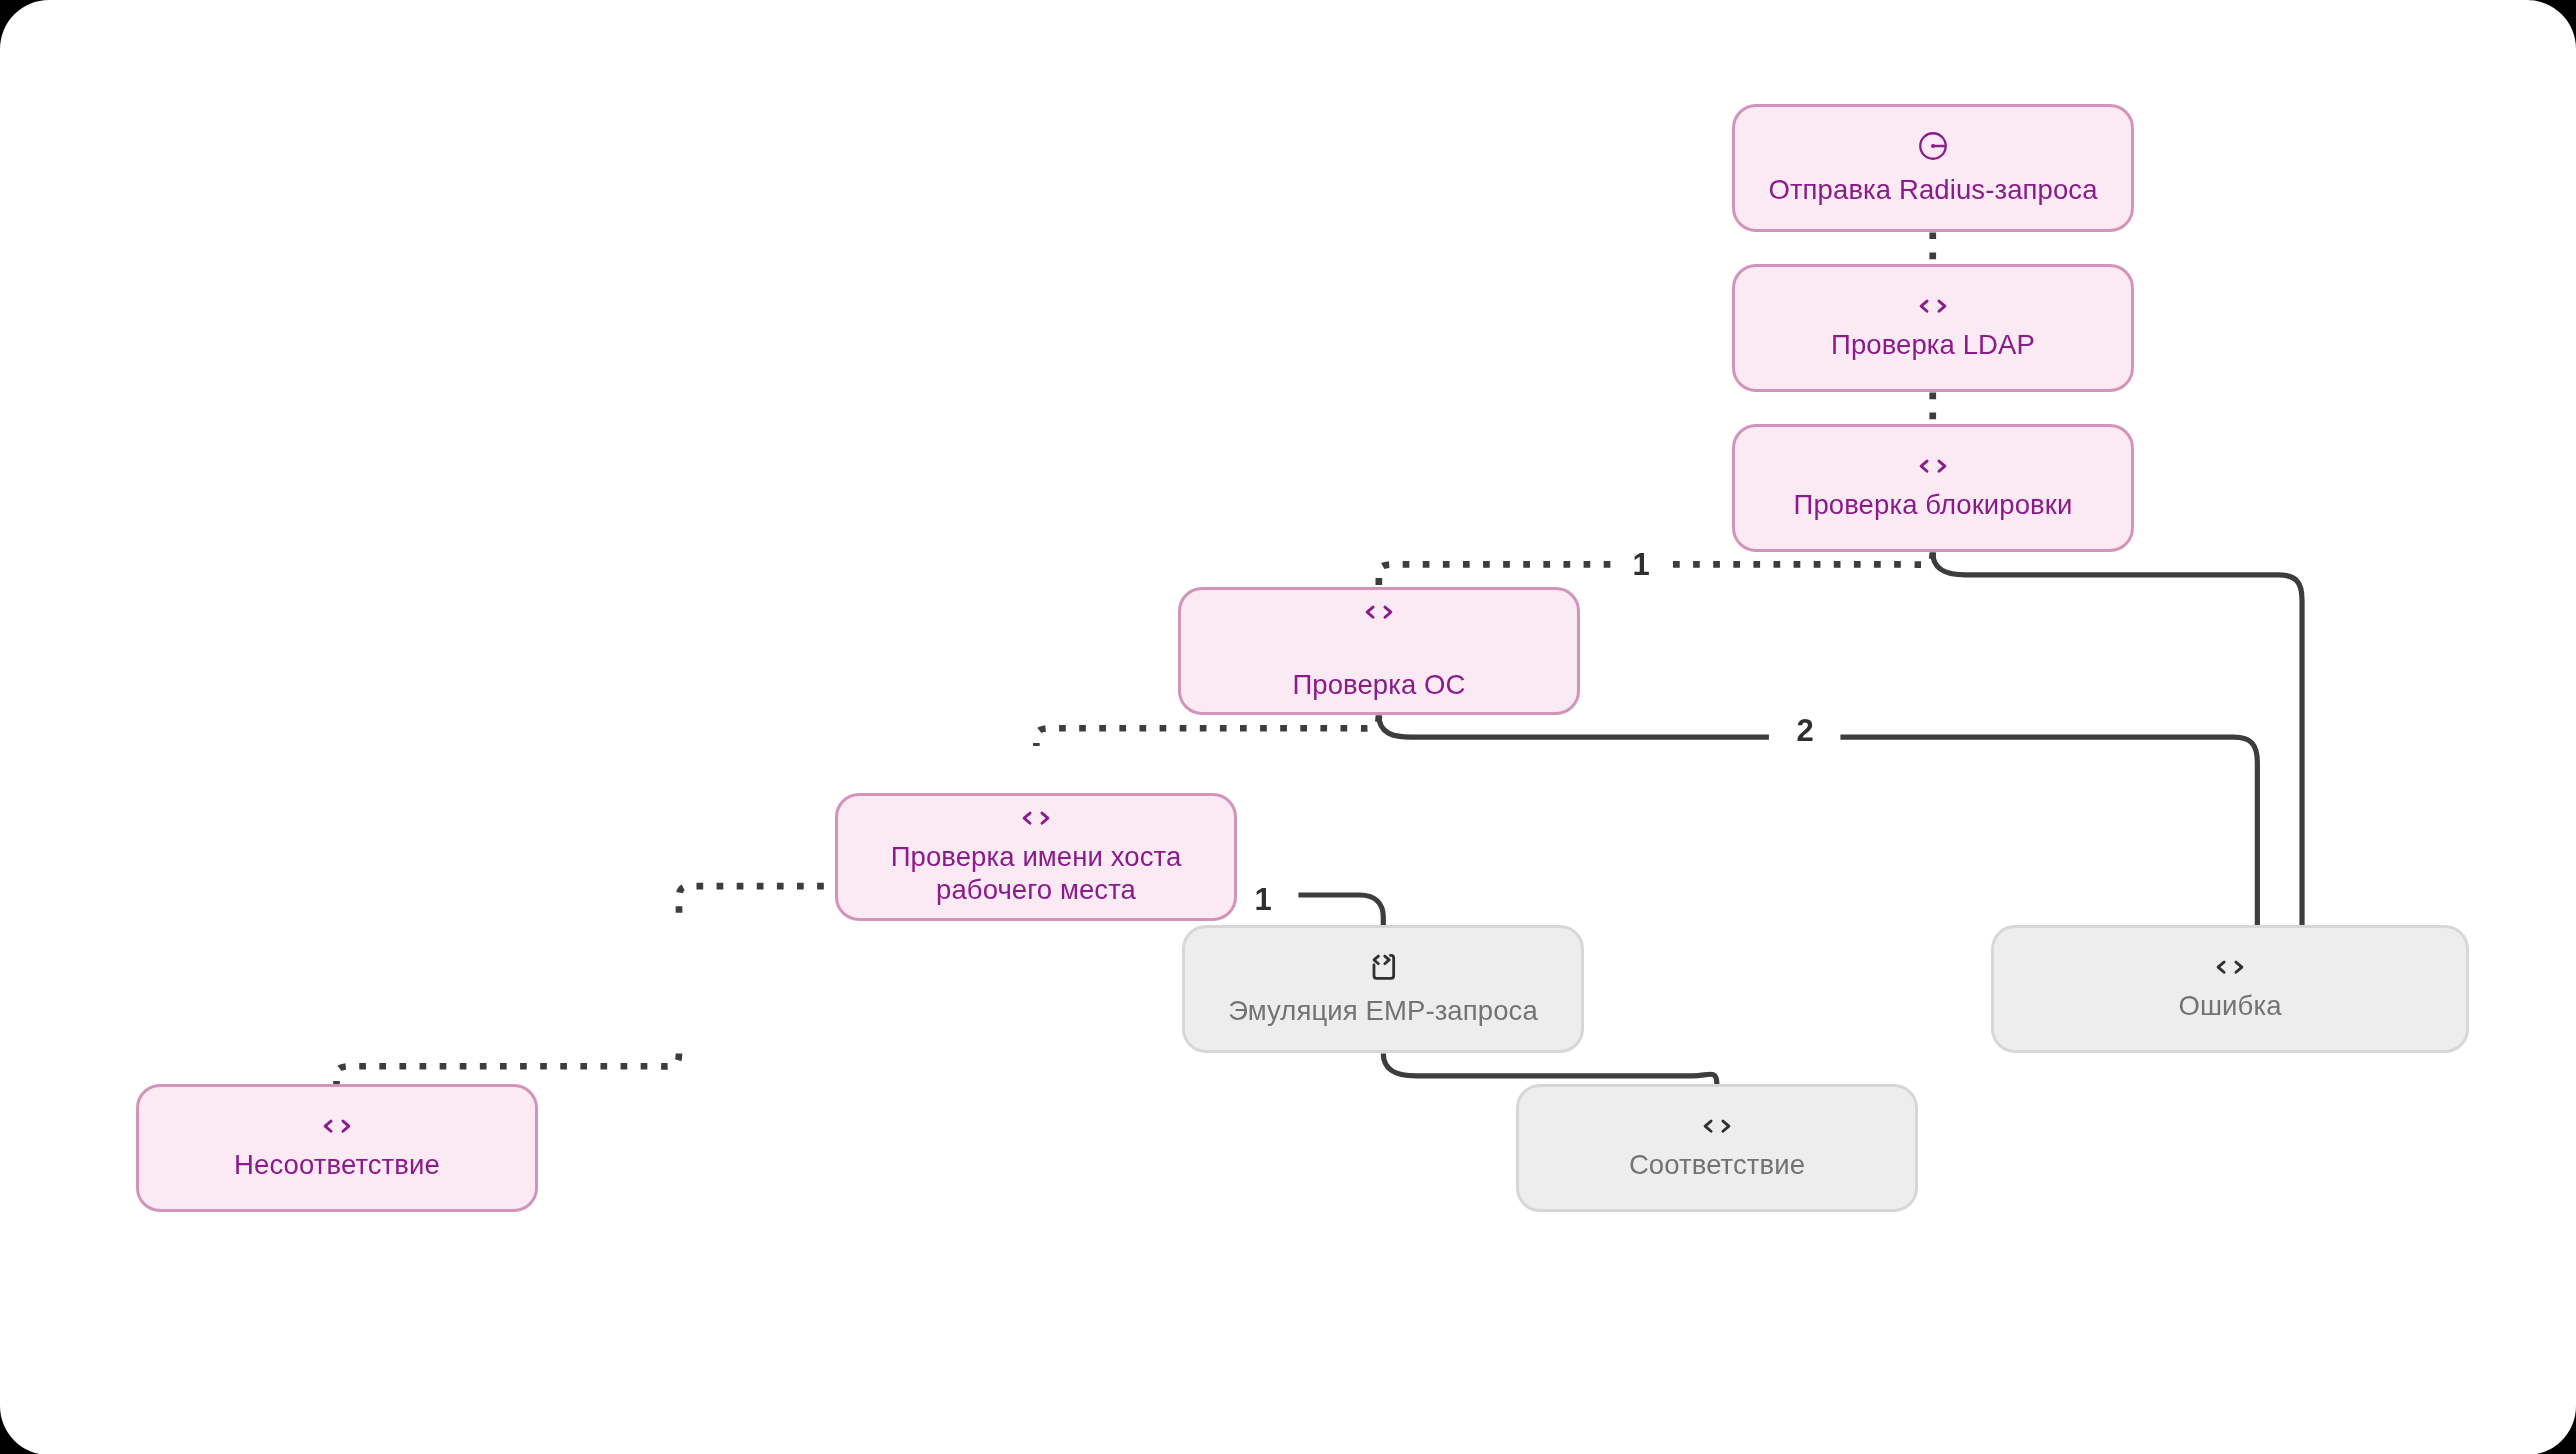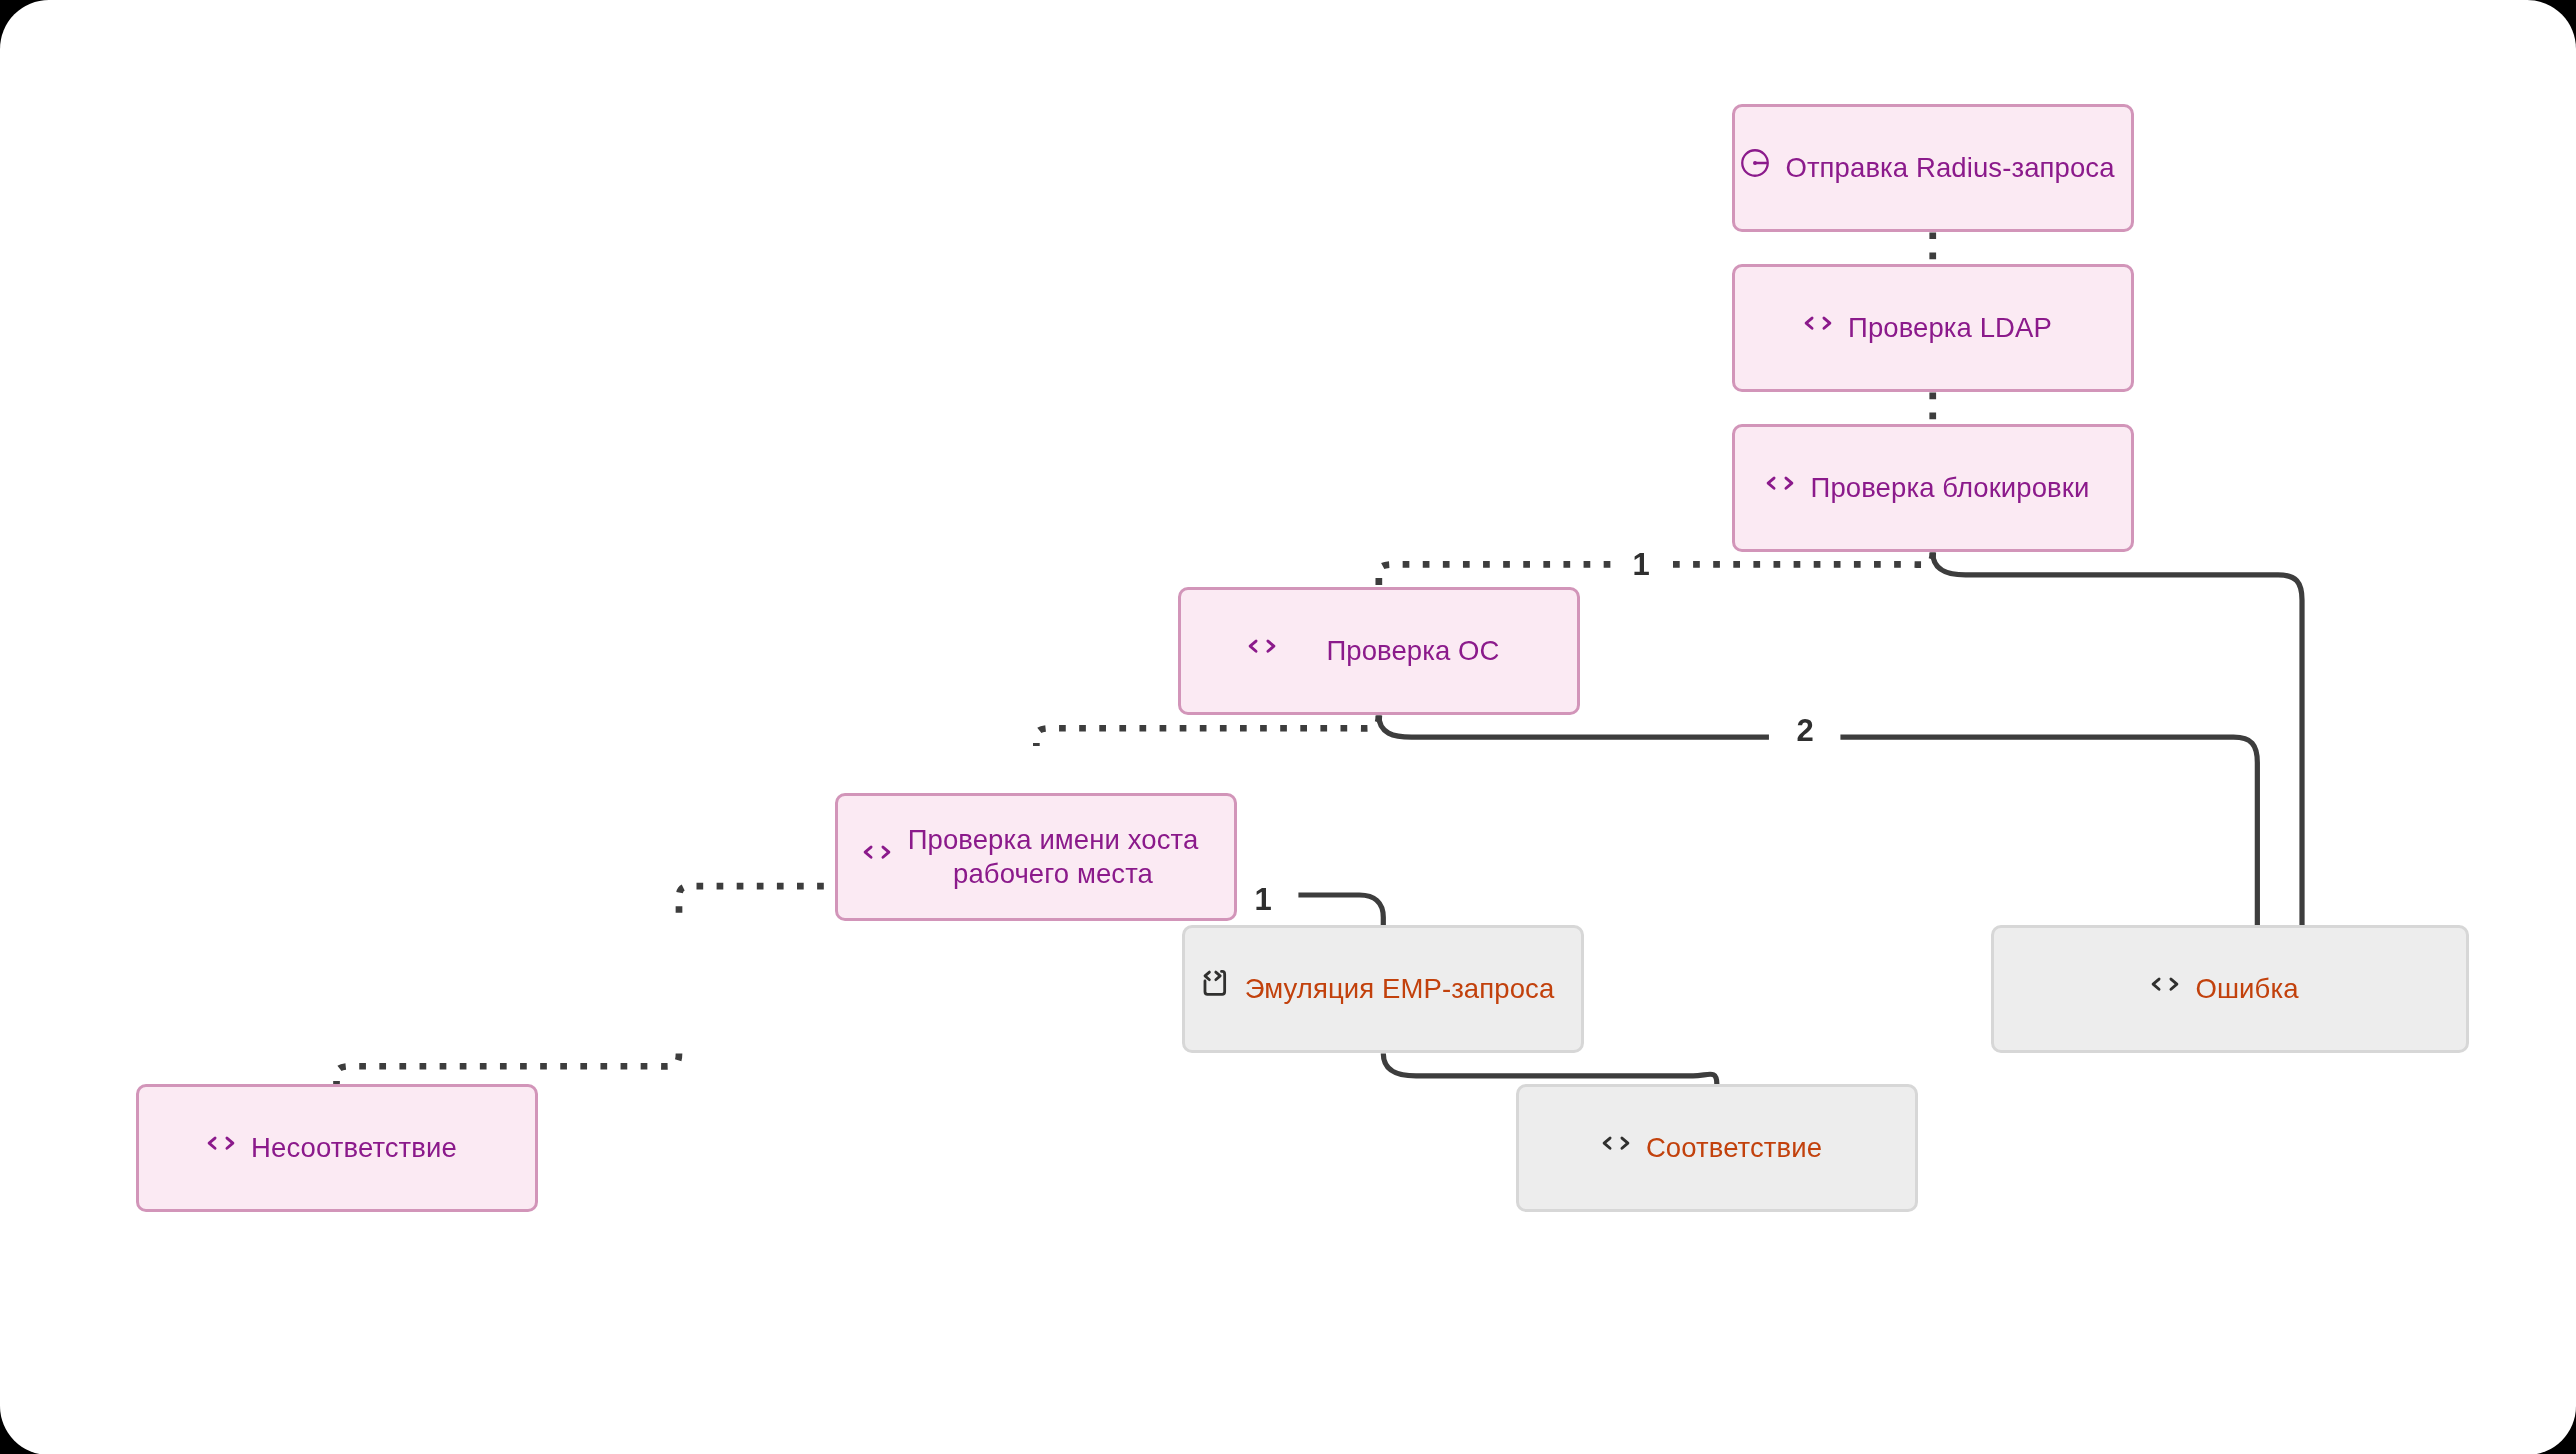--- a/index.html
+++ b/index.html
@@ -23,38 +23,38 @@
   #edge-layer {
     position: absolute;
     left: 0; top: 0;
     width: 2576px;
     height: 1455px;
     pointer-events: none;
   }
   .node {
     position: absolute;
     box-sizing: border-box;
-    border-radius: 10px;
+    border-radius: 24px;
     border-width: 3px;
     border-style: solid;
     display: flex;
-    flex-direction: row;
+    flex-direction: column;
     align-items: center;
     justify-content: center;
     text-align: center;
   }
   .node.pink {
     background: #fbeaf3;
     border-color: #d295b9;
     color: #8b1a8b;
   }
   .node.gray {
     background: #ededed;
     border-color: #d7d7d7;
-    color: #c2410c;
+    color: #737373;
   }
   .node-icon {
     display: block;
     line-height: 0;
     margin-bottom: 10.4px;
   }
   .node-label {
     font-size: 27.5px;
     font-weight: 400;
     line-height: 1.22;

